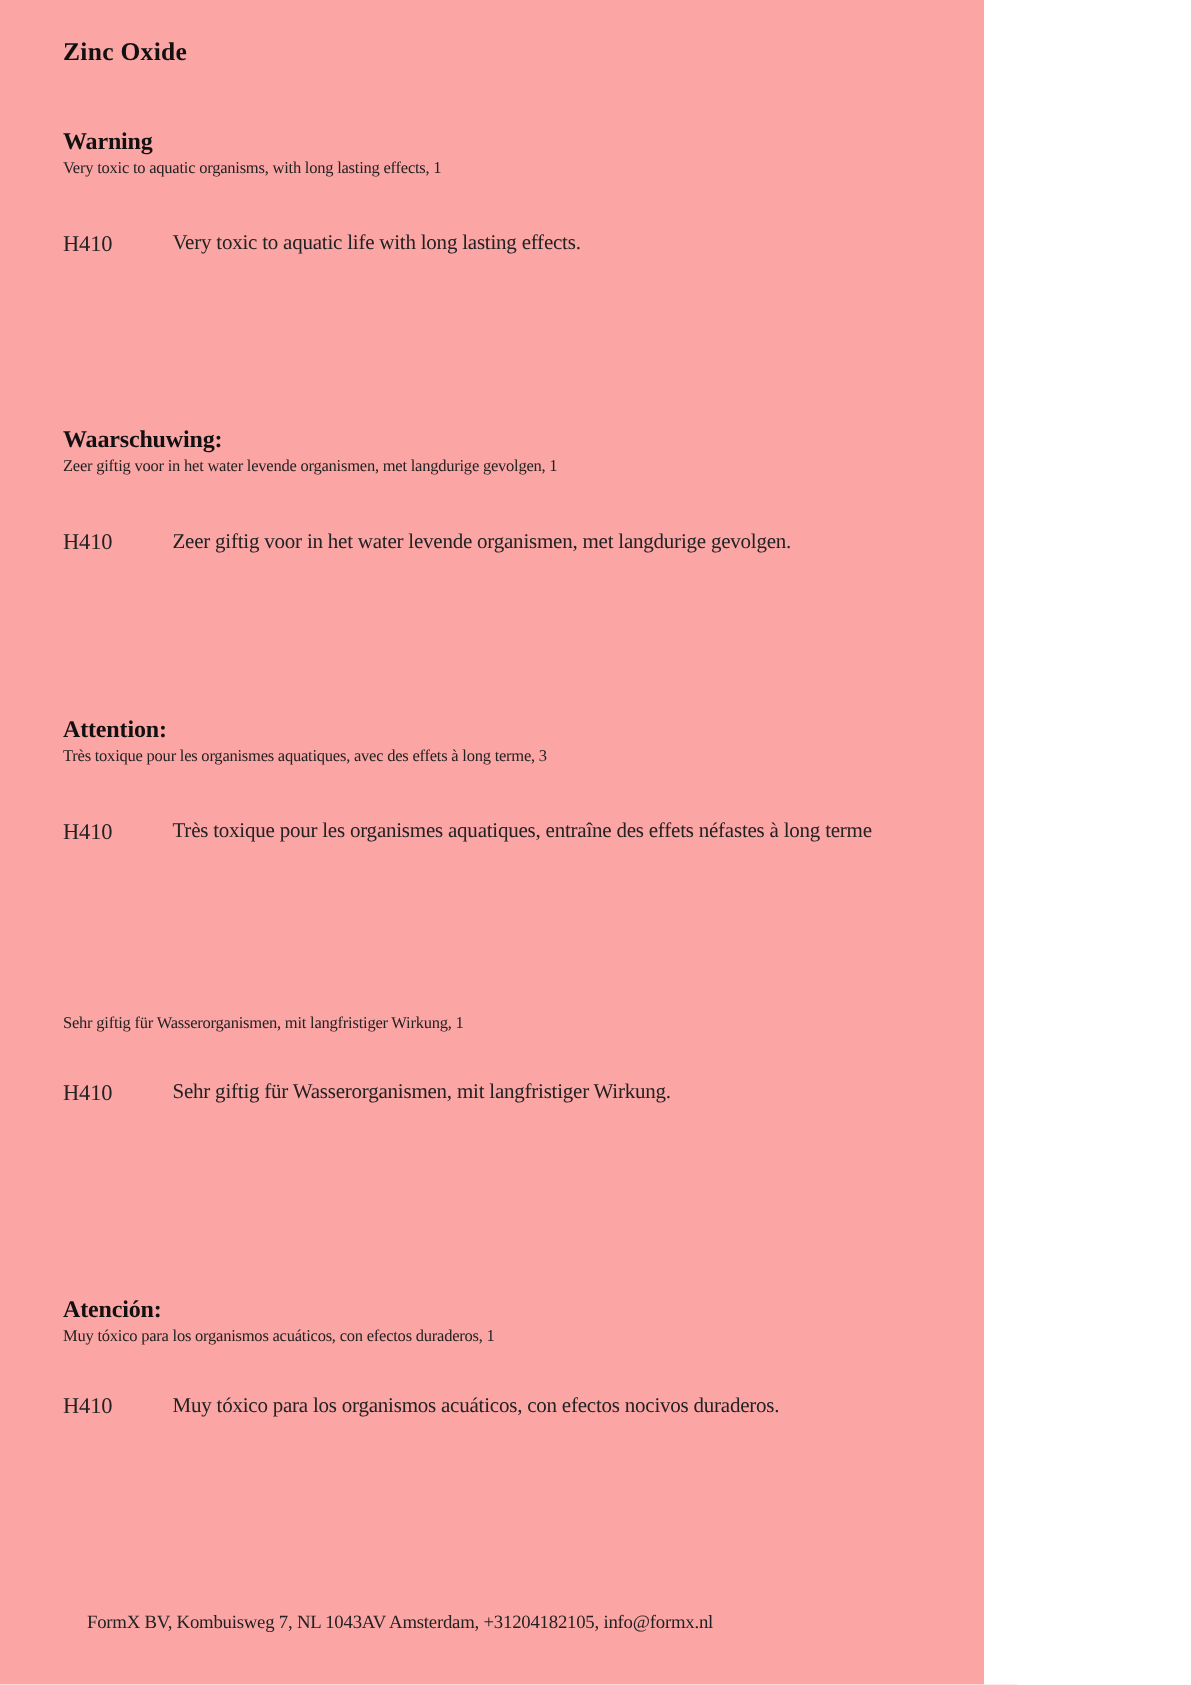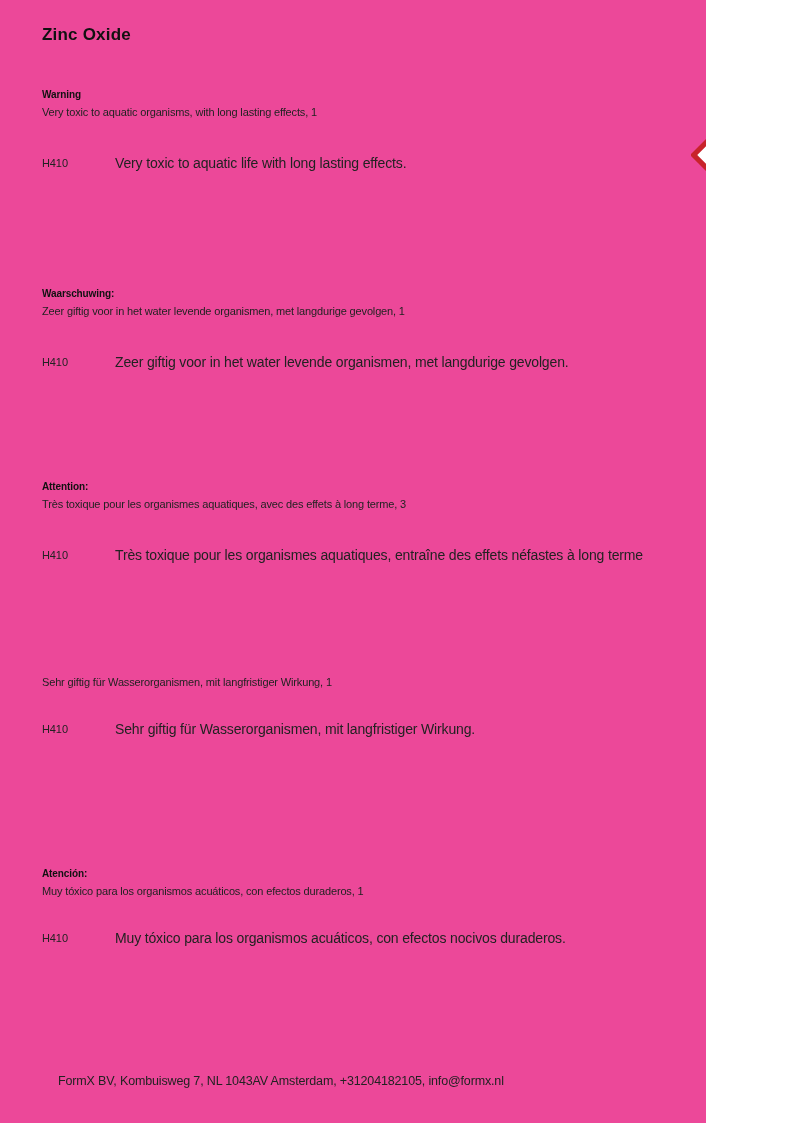--- a/index.html
+++ b/index.html
@@ -1,62 +1,62 @@
 <!DOCTYPE html>
 <html><head>
 <meta charset="utf-8">
 <style>
   * { margin: 0; padding: 0; box-sizing: border-box; }
   html, body { background: #ffffff; }
   .page {
     position: relative;
-    width: 706px;
+    width: 656px;
     height: 1123px;
-    background: #ec4899;
-    font-family: Liberation Sans, sans-serif;
+    background: #fca5a5;
+    font-family: Liberation Serif, serif;
     color: #1a1a1a;
     overflow: hidden;
   }
   .doc-title {
     position: absolute;
     left: 42px;
     top: 25px;
     font-size: 17px;
     font-weight: 700;
     letter-spacing: 0.2px;
     color: #111;
   }
   .lang-section {
     position: absolute;
     left: 42px;
     width: 640px;
   }
   .section-heading {
-    font-size: 10px;
+    font-size: 16px;
     font-weight: 700;
     line-height: 14px;
     letter-spacing: -0.1px;
     color: #111;
   }
   .section-statement {
     margin-top: 3px;
     font-size: 11px;
     line-height: 14px;
     letter-spacing: -0.15px;
     color: #222;
   }
   .h-row {
     margin-top: 37px;
     display: flex;
     align-items: flex-start;
   }
   .h-code {
     width: 73px;
     flex: 0 0 73px;
-    font-size: 11px;
+    font-size: 15px;
     line-height: 14px;
     letter-spacing: -0.1px;
     color: #222;
   }
   .h-text {
     font-size: 14px;
     line-height: 14px;
     letter-spacing: -0.15px;
     color: #222;
   }

